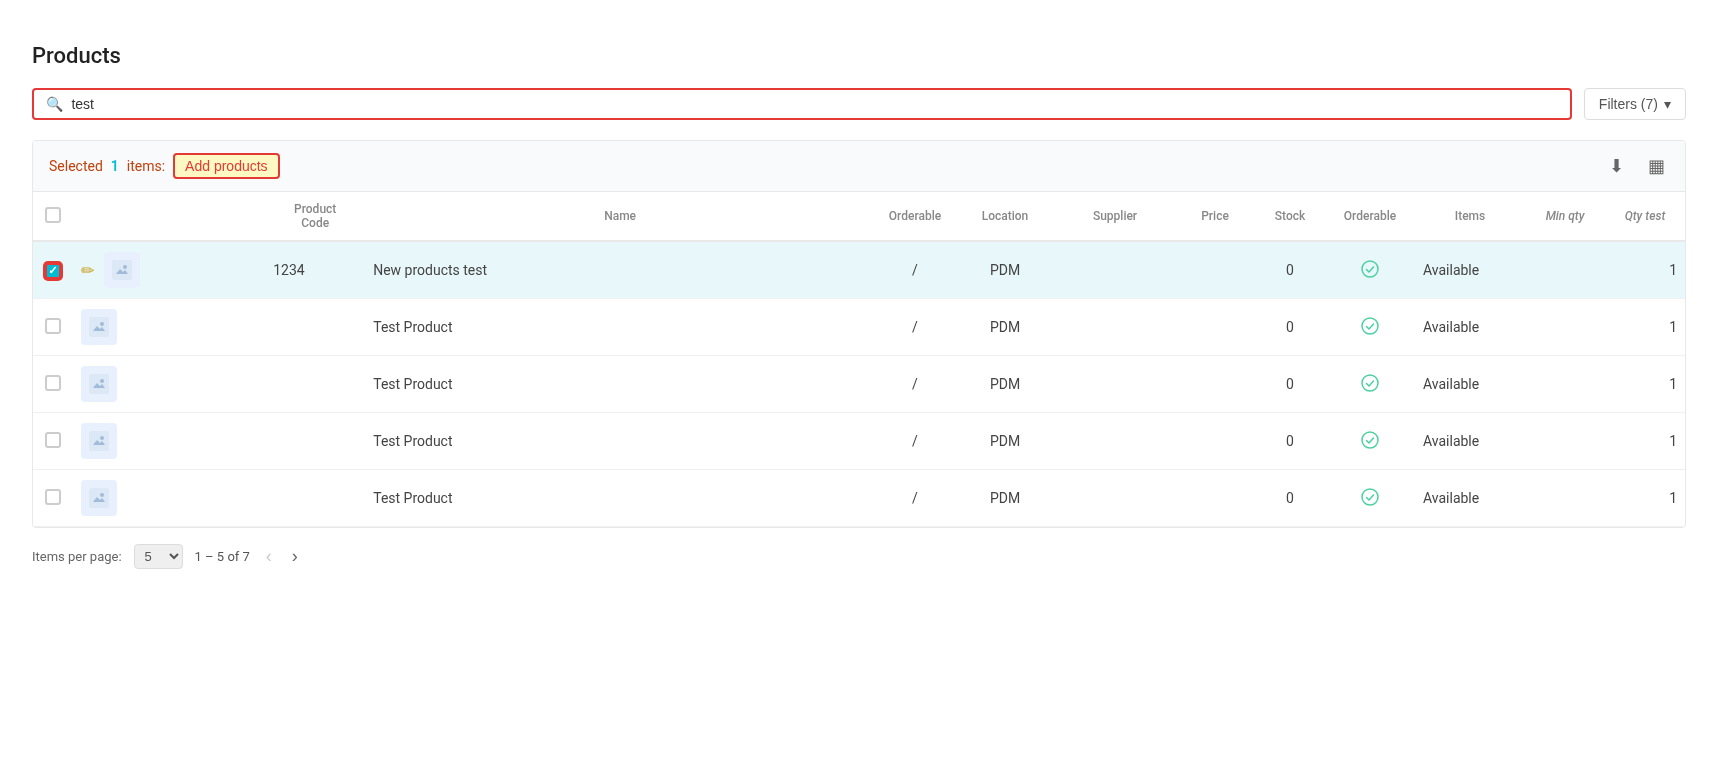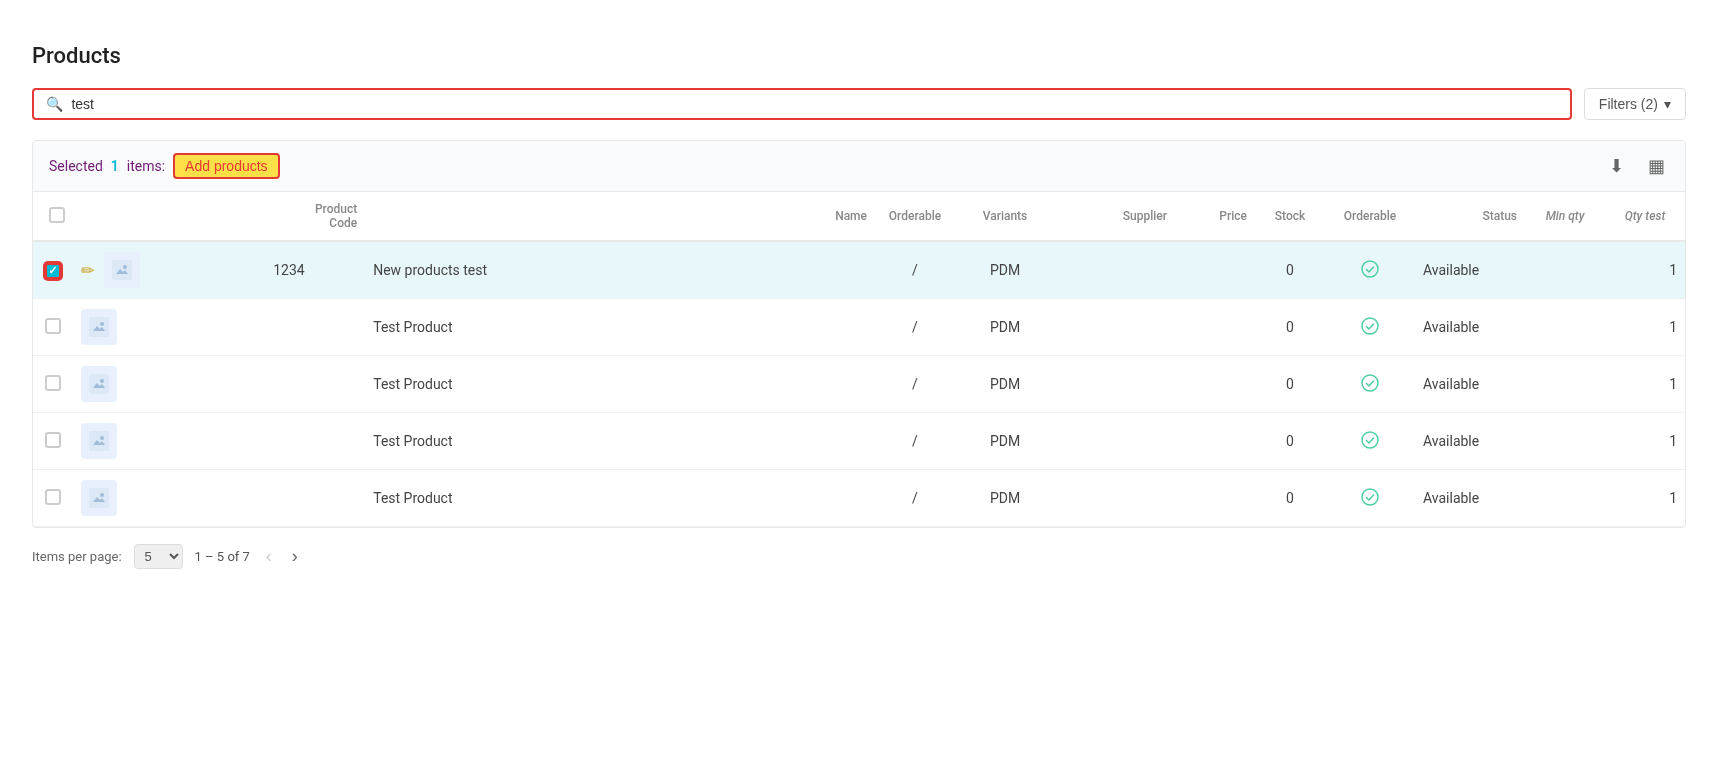--- a/index.html
+++ b/index.html
@@ -29,44 +29,44 @@
       font-size: 14px; color: #555; white-space: nowrap;
     }
 
     .selection-bar {
       display: flex; align-items: center; gap: 8px;
       padding: 10px 16px;
       background: #f9fafb;
       border-bottom: 1px solid #e8e8e8;
       margin-bottom: 0;
     }
-    .selection-text { color: #701a75; font-size: 14px; }
+    .selection-text { color: #c2410c; font-size: 14px; }
     .selection-count { color: #00bcd4; font-weight: 600; }
     .add-products-btn {
       border: 2px solid #e53935;
       border-radius: 4px;
       padding: 3px 10px;
-      background: #fde047;
+      background: #fef9c3;
       color: #e53935;
       cursor: pointer;
       font-size: 14px;
       font-weight: 500;
     }
 
     .toolbar-right { margin-left: auto; display: flex; gap: 16px; align-items: center; }
     .icon-btn { background: none; border: none; cursor: pointer; color: #666; font-size: 18px; padding: 4px; }
 
     table { width: 100%; border-collapse: collapse; }
     thead tr { border-bottom: 2px solid #e8e8e8; background: #fff; }
     thead th {
       padding: 10px 8px;
       font-size: 12px;
       font-weight: 500;
       color: #888;
-      text-align: right;
+      text-align: center;
       white-space: nowrap;
     }
     thead th.center { text-align: center; }
     thead th.right { text-align: center; font-style: italic; }
 
     tbody tr { border-bottom: 1px solid #f0f0f0; }
     tbody tr.selected-row { background: #e8f7fa; }
 
     tbody td { padding: 10px 8px; font-size: 14px; color: #444; vertical-align: middle; }
     tbody td.center { text-align: center; }
@@ -126,21 +126,21 @@
 <div class="page-container">
 
   <h1 class="page-title">Products</h1>
 
   <div class="search-bar-row">
     <div class="search-input-wrapper">
       <span class="search-icon">🔍</span>
       <input type="text" class="search-input" value="test" style="">
     </div>
     <button class="filters-btn">
-      <span>Filters (2)</span>
+      <span>Filters (7)</span>
       <span>▾</span>
     </button>
   </div>
 
   <div style="border: 1px solid #e8e8e8; border-radius: 4px; overflow: hidden;">
 
     <div class="selection-bar">
       <span class="selection-text">Selected</span>
       <span class="selection-count">1</span>
       <span class="selection-text">items:</span>
@@ -158,26 +158,26 @@
     <table>
       <thead>
         <tr>
           <th class="checkbox-cell">
             <div class="checkbox"></div>
           </th>
           <th></th>
           <th class="col-product-code">Product<br>Code</th>
           <th class="col-name">Name</th>
           <th class="col-variants center">Orderable</th>
-          <th class="col-location center">Variants</th>
+          <th class="col-location center">Location</th>
           <th class="col-supplier">Supplier</th>
           <th class="col-price">Price</th>
           <th class="col-stock center">Stock</th>
           <th class="col-orderable center">Orderable</th>
-          <th class="col-status">Status</th>
+          <th class="col-status">Items</th>
           <th class="col-minqty right">Min qty</th>
           <th class="col-qtysteps right">Qty test</th>
         </tr>
       </thead>
       <tbody id="table-body">
 
       <tr class="selected-row">
             <td class="checkbox-cell center"><div class="checkbox checked" style="border: 2px solid rgb(229, 57, 53); box-shadow: rgb(229, 57, 53) 0px 0px 0px 2px;"></div></td>
             <td style="display: flex; align-items: center; gap: 6px; min-width: 60px;">
               <span class="edit-icon">✏</span>

